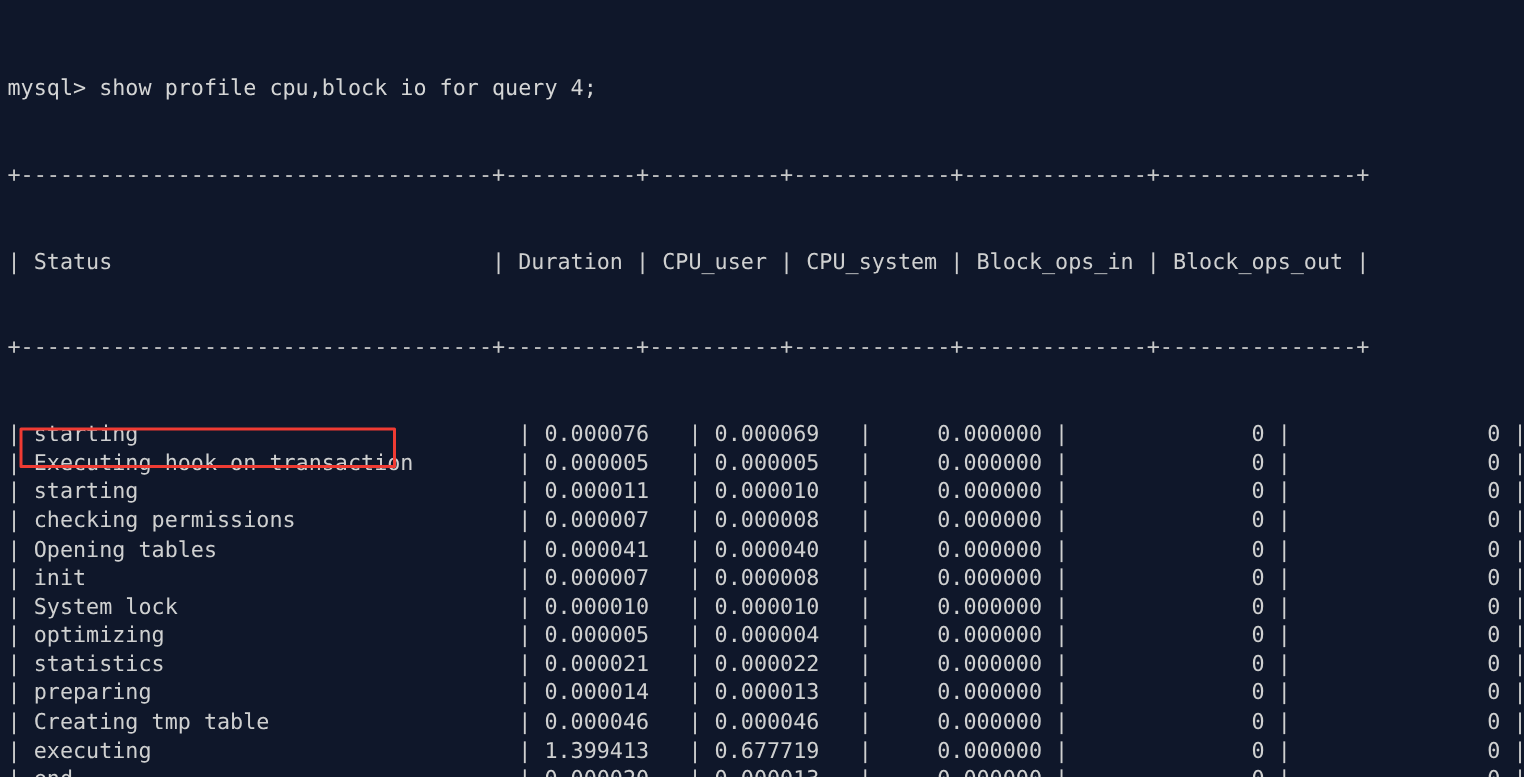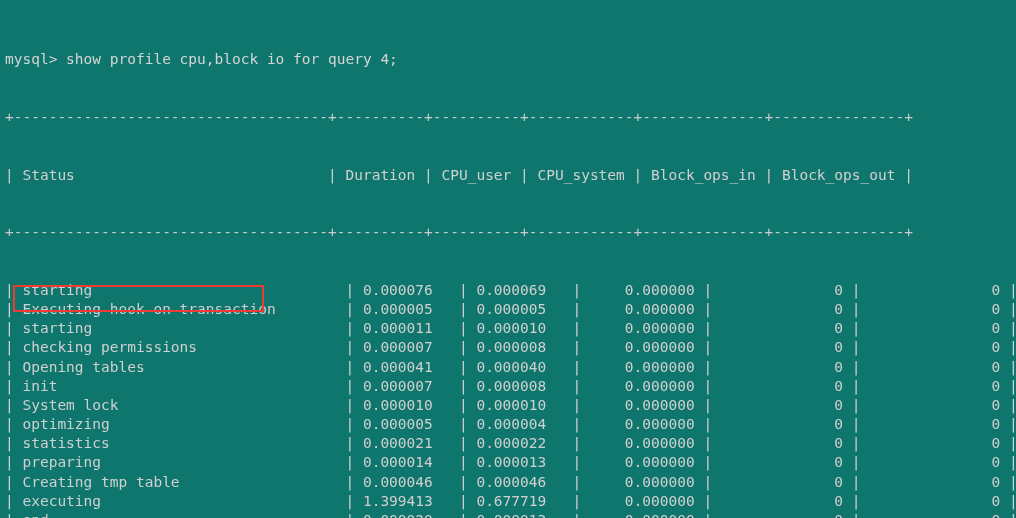--- a/index.html
+++ b/index.html
@@ -10,21 +10,21 @@
   body {
     width: 1016px;
     height: 518px;
     overflow: hidden;
     font-family: "DejaVu Sans Mono", "Liberation Mono", monospace;
   }
   #terminal {
     position: relative;
     width: 1016px;
     height: 518px;
-    background: #0f766e;
+    background: #0f172a;
     color: #cfd0d0;
     font-family: "DejaVu Sans Mono", "Liberation Mono", monospace;
     font-size: 14.5px;
     line-height: 19.2px;
     letter-spacing: 0px;
     padding: 0;
     box-sizing: border-box;
   }
   .screen {
     position: absolute;

